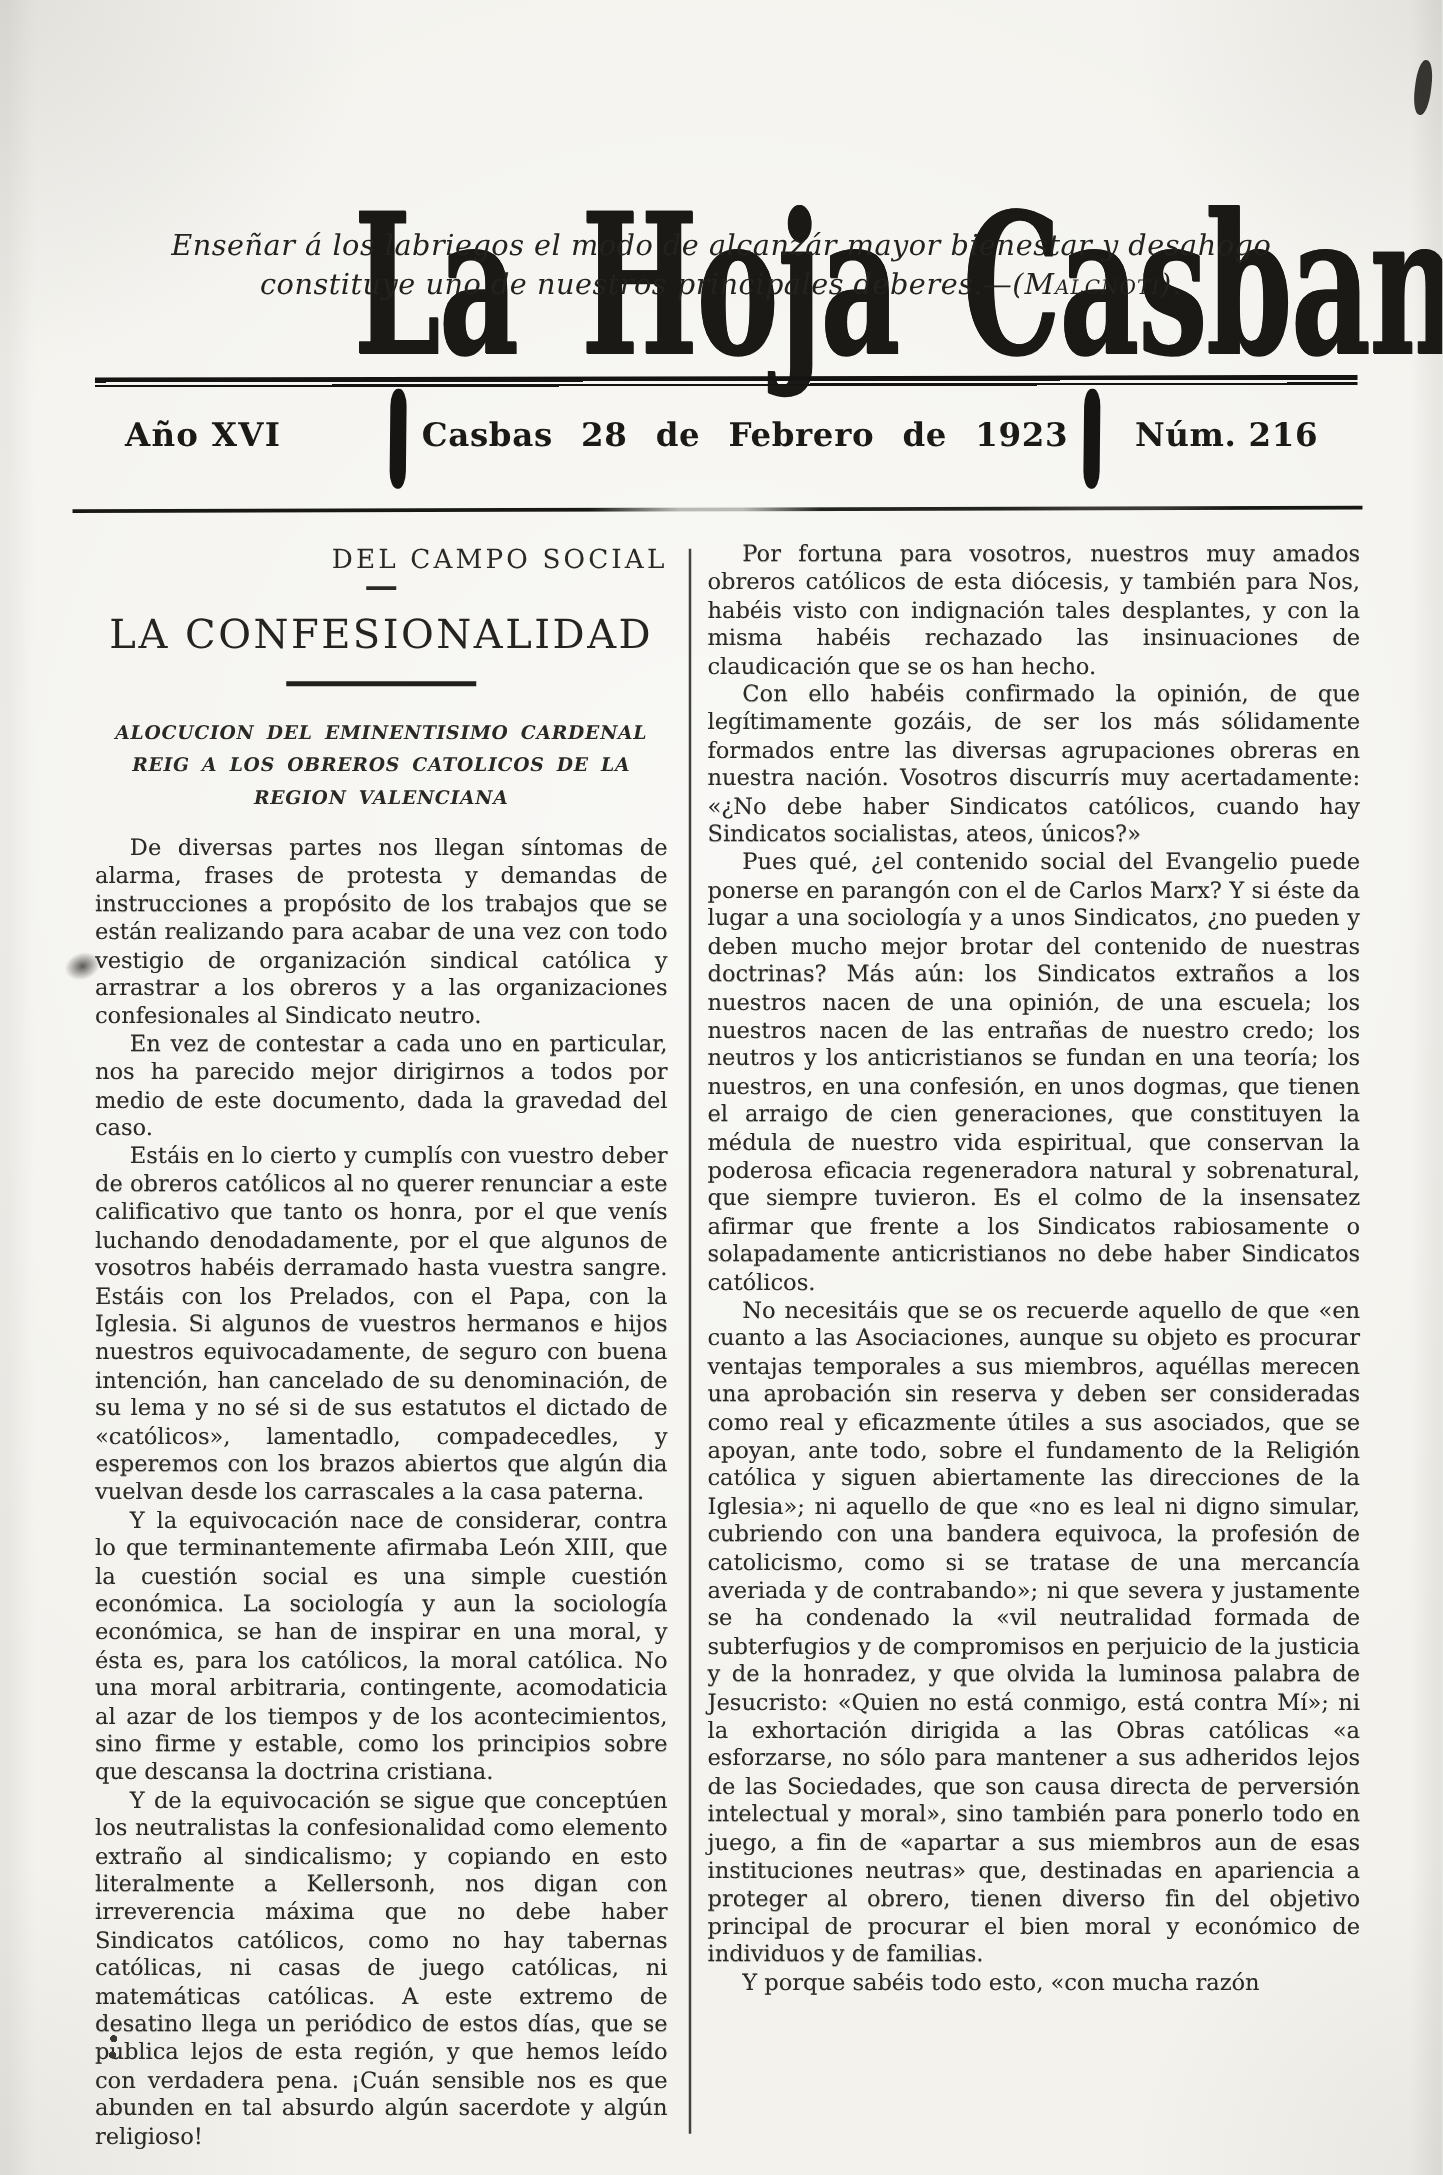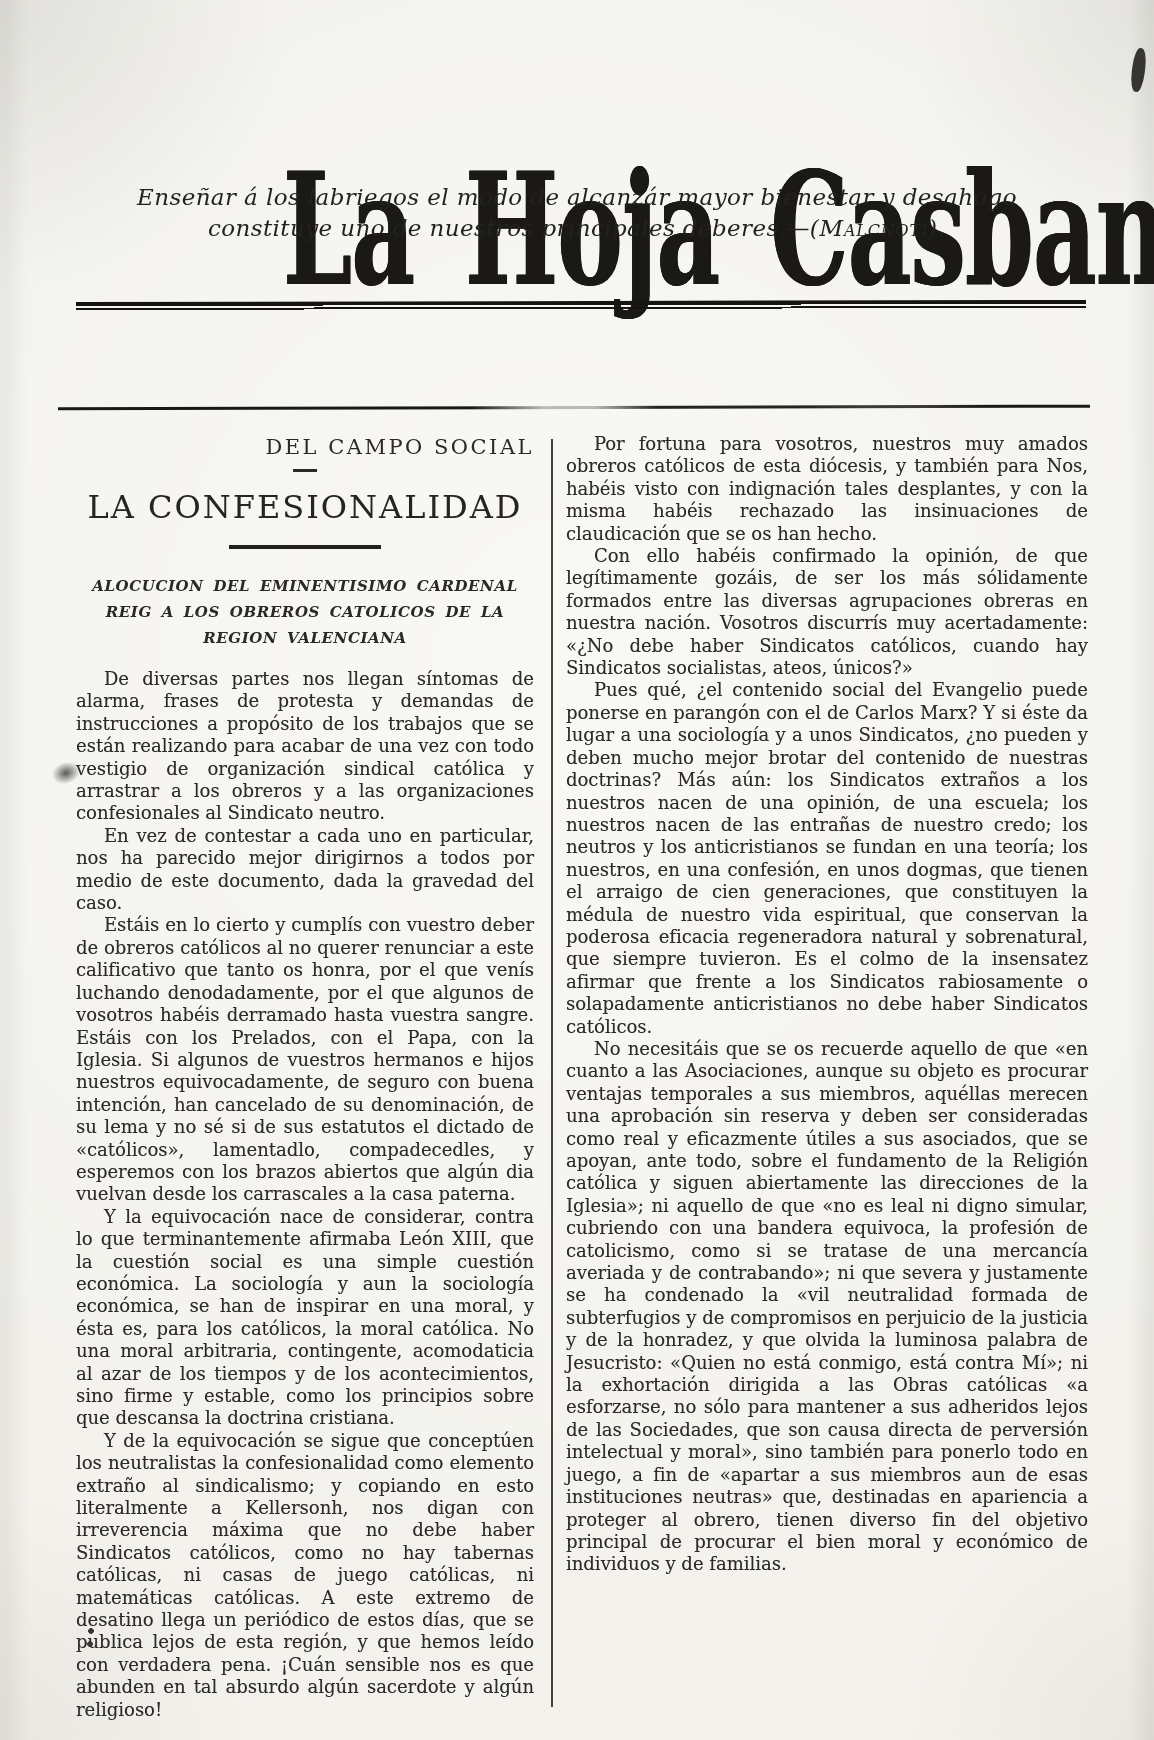--- a/index.html
+++ b/index.html
@@ -95,20 +95,27 @@
     <h1 class="title">La Hoja Casbantina</h1>
   </header>
 
   <p class="motto">
     <span>Enseñar á los labriegos el modo de alcanzár mayor bienestar y desahogo</span><br>
     <span>constituye uno de nuestros principales deberes.—</span><span class="attribution">(Malcnoti).</span>
   </p>
 
   <div class="rule-double"></div>
 
+  <div class="dateline">
+    <span class="dl-year">Año XVI</span>
+    <span class="dl-bar"></span>
+    <span class="dl-date">Casbas 28 de Febrero de 1923</span>
+    <span class="dl-bar"></span>
+    <span class="dl-num">Núm. 216</span>
+  </div>
 
   <div class="rule-thin"></div>
 
   <main class="columns">
 
     <section class="col-left">
       <div class="kicker">DEL CAMPO SOCIAL</div>
       <div class="kicker-dash"></div>
       <h2 class="headline">
         <span>LA CONFESIONALIDAD</span><br>
@@ -122,20 +129,21 @@
       <p class="body-par">Y de la equivocación se sigue que conceptúen los neutralistas la confesionalidad como elemento extraño al sindicalismo; y copiando en esto literalmente a Kellersonh, nos digan con irreverencia máxima que no debe haber Sindicatos católicos, como no hay tabernas católicas, ni casas de juego católicas, ni matemáticas católicas. A este extremo de desatino llega un periódico de estos días, que se publica lejos de esta región, y que hemos leído con verdadera pena. ¡Cuán sensible nos es que abunden en tal absurdo algún sacerdote y algún religioso!</p>
     </section>
 
     <div class="col-divider"></div>
 
     <section class="col-right">
       <p class="body-par">Por fortuna para vosotros, nuestros muy amados obreros católicos de esta diócesis, y también para Nos, habéis visto con indignación tales desplantes, y con la misma habéis rechazado las insinuaciones de claudicación que se os han hecho.</p>
       <p class="body-par">Con ello habéis confirmado la opinión, de que legítimamente gozáis, de ser los más sólidamente formados entre las diversas agrupaciones obreras en nuestra nación. Vosotros discurrís muy acertadamente: «¿No debe haber Sindicatos católicos, cuando hay Sindicatos socialistas, ateos, únicos?»</p>
       <p class="body-par">Pues qué, ¿el contenido social del Evangelio puede ponerse en parangón con el de Carlos Marx? Y si éste da lugar a una sociología y a unos Sindicatos, ¿no pueden y deben mucho mejor brotar del contenido de nuestras doctrinas? Más aún: los Sindicatos extraños a los nuestros nacen de una opinión, de una escuela; los nuestros nacen de las entrañas de nuestro credo; los neutros y los anticristianos se fundan en una teoría; los nuestros, en una confesión, en unos dogmas, que tienen el arraigo de cien generaciones, que constituyen la médula de nuestro vida espiritual, que conservan la poderosa eficacia regeneradora natural y sobrenatural, que siempre tuvieron. Es el colmo de la insensatez afirmar que frente a los Sindicatos rabiosamente o solapadamente anticristianos no debe haber Sindicatos católicos.</p>
       <p class="body-par">No necesitáis que se os recuerde aquello de que «en cuanto a las Asociaciones, aunque su objeto es procurar ventajas temporales a sus miembros, aquéllas merecen una aprobación sin reserva y deben ser consideradas como real y eficazmente útiles a sus asociados, que se apoyan, ante todo, sobre el fundamento de la Religión católica y siguen abiertamente las direcciones de la Iglesia»; ni aquello de que «no es leal ni digno simular, cubriendo con una bandera equivoca, la profesión de catolicismo, como si se tratase de una mercancía averiada y de contrabando»; ni que severa y justamente se ha condenado la «vil neutralidad formada de subterfugios y de compromisos en perjuicio de la justicia y de la honradez, y que olvida la luminosa palabra de Jesucristo: «Quien no está conmigo, está contra Mí»; ni la exhortación dirigida a las Obras católicas «a esforzarse, no sólo para mantener a sus adheridos lejos de las Sociedades, que son causa directa de perversión intelectual y moral», sino también para ponerlo todo en juego, a fin de «apartar a sus miembros aun de esas instituciones neutras» que, destinadas en apariencia a proteger al obrero, tienen diverso fin del objetivo principal de procurar el bien moral y económico de individuos y de familias.</p>
+      <p class="body-par">Y porque sabéis todo esto, «con mucha razón</p>
     </section>
 
   </main>
 
   <div class="artifact artifact-ink-top-right"></div>
   <div class="artifact artifact-smudge-left"></div>
   <div class="artifact artifact-dots-bottom"></div>
 
 </div>
 

